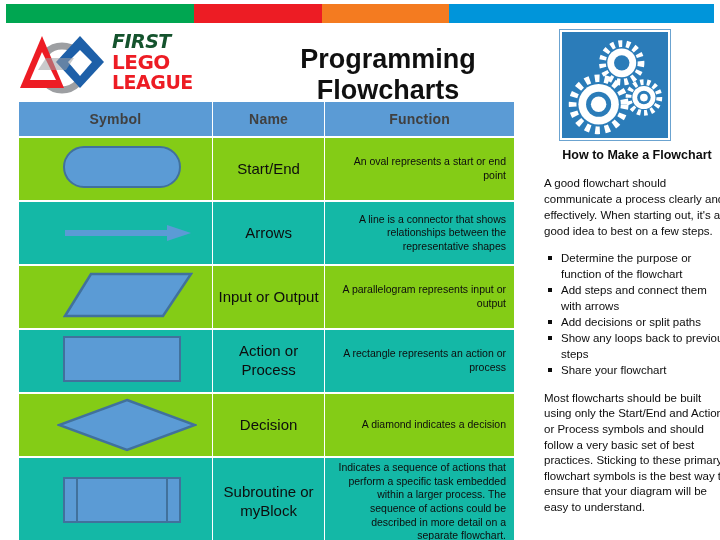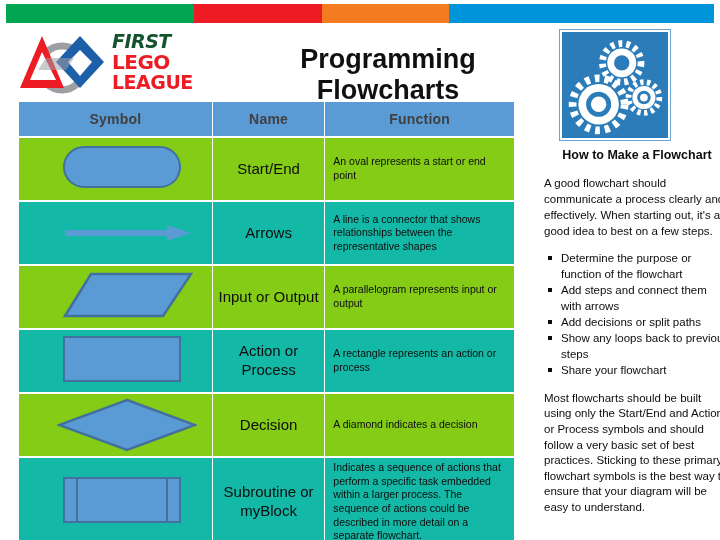--- a/index.html
+++ b/index.html
@@ -124,21 +124,21 @@
   .table tbody tr.odd  td { background: #84cc16; }
   .table tbody tr.even td { background: #14b8a6; }
 
   .cell-name {
     text-align: center;
     font-size: 15px;
     color: #0d0d0d;
     line-height: 1.25;
   }
   .cell-func {
-    text-align: left;
+    text-align: right;
     font-size: 10.5px;
     color: #0d0d0d;
     line-height: 1.30;
     padding: 3px 8px !important;
   }
   .cell-symbol {
     text-align: left;
     padding-left: 44px !important;
   }
 

